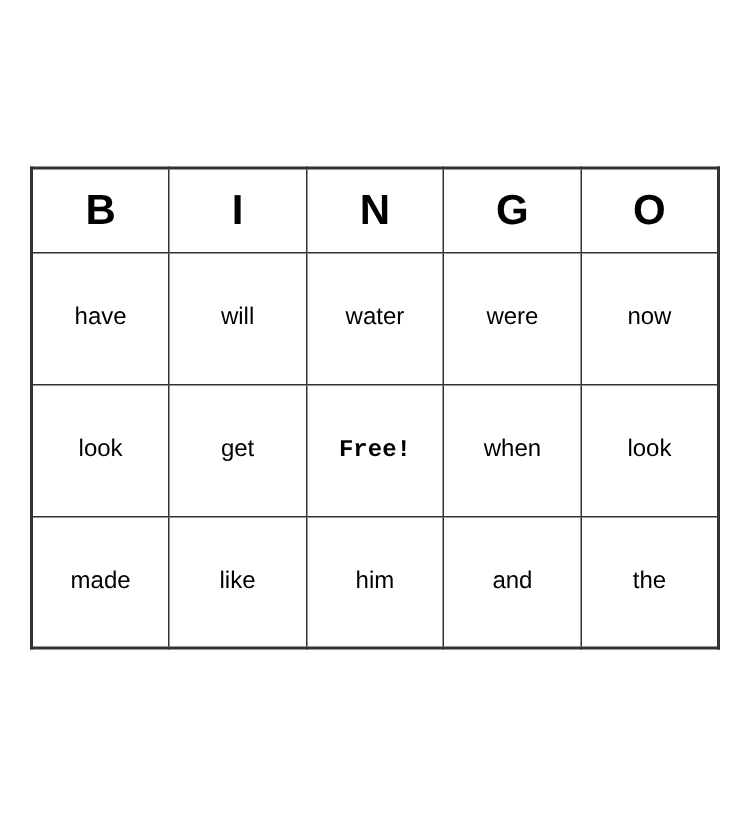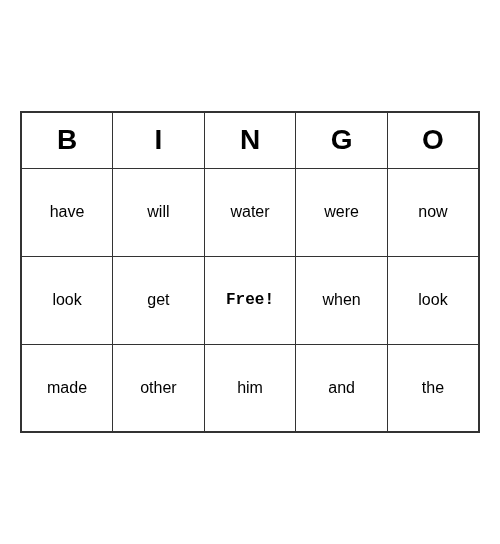--- a/index.html
+++ b/index.html
@@ -63,19 +63,19 @@
       </tr>
       <tr>
         <td>look</td>
         <td>get</td>
         <td style="font-weight: bold; font-family: Liberation Mono, monospace;">Free!</td>
         <td>when</td>
         <td>look</td>
       </tr>
       <tr>
         <td>made</td>
-        <td>other</td>
+        <td>like</td>
         <td>him</td>
         <td>and</td>
         <td>the</td>
       </tr>
     </tbody>
 </table>
 
 </body></html>

